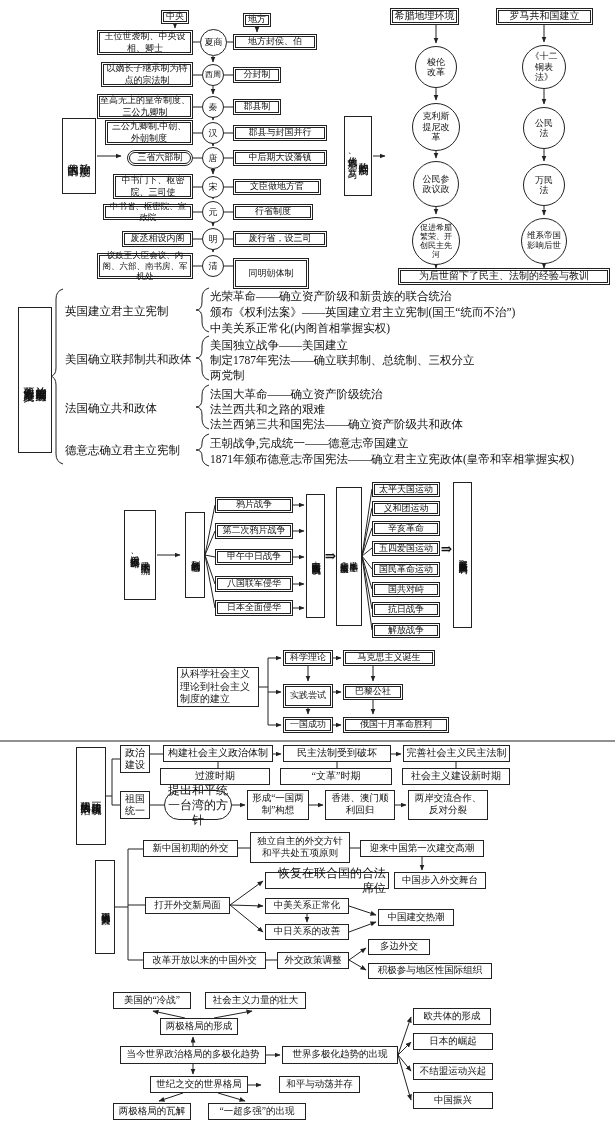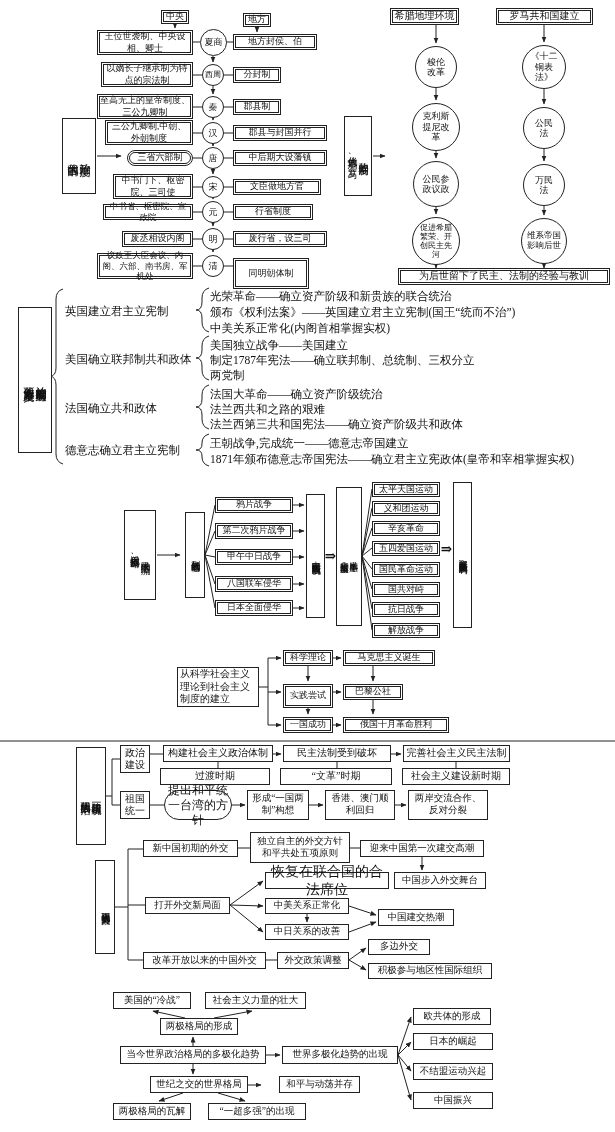--- a/index.html
+++ b/index.html
@@ -293,21 +293,21 @@
 <div class="bx" style="left:247px;top:790px;width:62px;height:30px;font-size:9.5px;">形成“一国两制”构想</div>
 <div class="bx" style="left:325px;top:790px;width:70px;height:30px;font-size:9.5px;">香港、澳门顺利回归</div>
 <div class="bx" style="left:408px;top:790px;width:80px;height:30px;font-size:9.5px;">两岸交流合作、反对分裂</div>
 
 <div class="bx" style="left:95px;top:860px;width:20px;height:94px;">
   <span class="vt" style="font-size:9px;">现代中国的对外关系</span>
 </div>
 <div class="bx" style="left:143px;top:840px;width:95px;height:17px;font-size:9.5px;">新中国初期的外交</div>
 <div class="bx" style="left:250px;top:832px;width:100px;height:31px;font-size:9.5px;">独立自主的外交方针和平共处五项原则</div>
 <div class="bx" style="left:360px;top:840px;width:124px;height:17px;font-size:9.5px;">迎来中国第一次建交高潮</div>
-<div class="bx" style="left:265px;top:872px;width:124px;height:17px;font-size:14px;">恢复在联合国的合法席位</div>
+<div class="bx" style="left:265px;top:872px;width:124px;height:17px;font-size:12px;text-align:right;">恢复在联合国的合法席位</div>
 <div class="bx" style="left:394px;top:872px;width:92px;height:17px;font-size:9.5px;">中国步入外交舞台</div>
 <div class="bx" style="left:145px;top:897px;width:85px;height:17px;font-size:9.5px;">打开外交新局面</div>
 <div class="bx" style="left:265px;top:898px;width:84px;height:16px;font-size:9.5px;">中美关系正常化</div>
 <div class="bx" style="left:265px;top:924px;width:84px;height:16px;font-size:9.5px;">中日关系的改善</div>
 <div class="bx" style="left:378px;top:909px;width:76px;height:17px;font-size:9.5px;">中国建交热潮</div>
 <div class="bx" style="left:143px;top:952px;width:123px;height:17px;font-size:9.5px;">改革开放以来的中国外交</div>
 <div class="bx" style="left:277px;top:952px;width:72px;height:17px;font-size:9.5px;">外交政策调整</div>
 <div class="bx" style="left:368px;top:939px;width:62px;height:16px;font-size:9.5px;">多边外交</div>
 <div class="bx" style="left:368px;top:963px;width:124px;height:16px;font-size:9.5px;">积极参与地区性国际组织</div>
 

